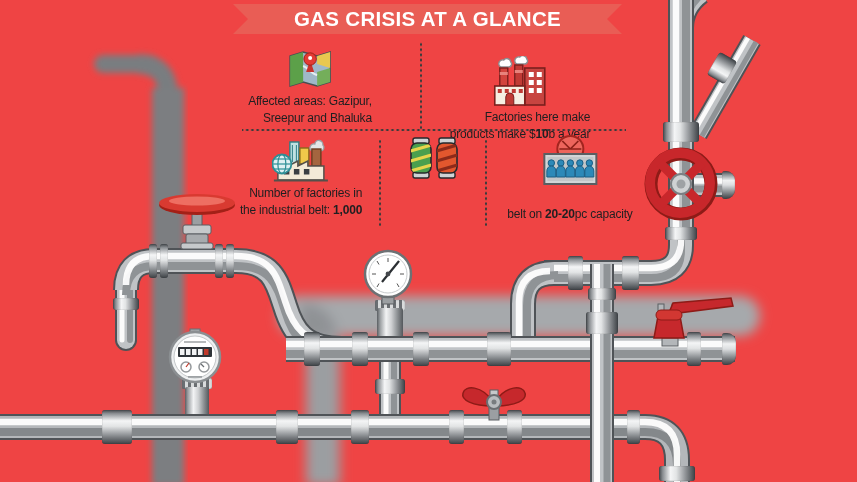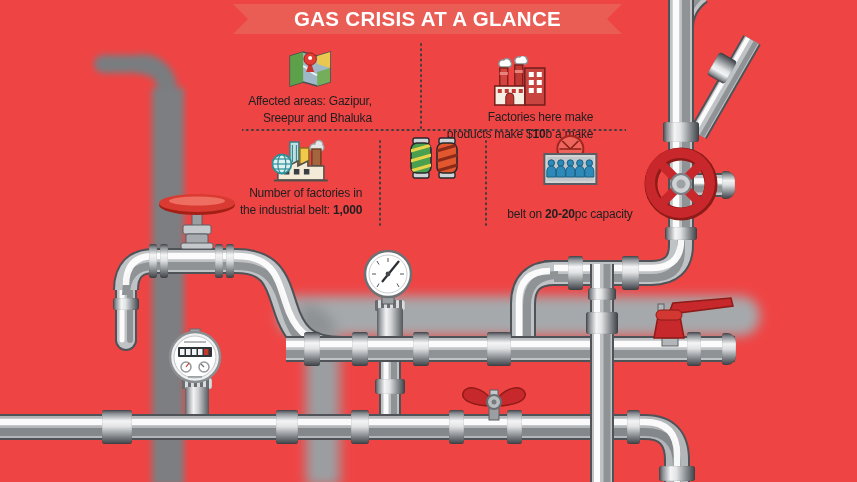--- a/index.html
+++ b/index.html
@@ -332,21 +332,21 @@
       <g fill="#c03a35">
           <rect x="5" y="33" width="4" height="4"></rect>
           <rect x="12" y="33" width="4" height="4"></rect>
           <rect x="19" y="33" width="4" height="4"></rect>
           <rect x="26" y="33" width="4" height="4"></rect>
         </g>
       <path d="M13 49 v-8 a4 4 0 0 1 8 0 v8 Z" fill="#c03a35" stroke="#7a201d"></path>
     </svg>
     <div class="cap">
       <span>Factories here make</span><br>
-      <span>products make $</span><b>10</b><span>b a make</span>
+      <span>products make $</span><b>10</b><span>b a year</span>
     </div>
   </div>
 
   <div class="info-item" style="left:301px;top:136px">
     <svg width="58" height="46" viewBox="0 0 58 46">
       <rect x="18" y="6" width="9" height="22" fill="#bfe0e2" stroke="#2e7d84" stroke-width="1.4"></rect>
       <line x1="20.5" y1="9" x2="20.5" y2="26" stroke="#2e7d84" stroke-width="1"></line>
       <line x1="24.5" y1="9" x2="24.5" y2="26" stroke="#2e7d84" stroke-width="1"></line>
       <rect x="28" y="12" width="9" height="16" fill="#f0c94a" stroke="#8a6a1c" stroke-width="1.4"></rect>
       <path d="M38 12 a4 4 0 0 1 5 -4 a4 4 0 0 1 8 1 a3.5 3.5 0 0 1 -2 6 h-9 a3.5 3.5 0 0 1 -2 -3" fill="#e3e5e6" stroke="#9aa0a3" stroke-width="1.3"></path>

